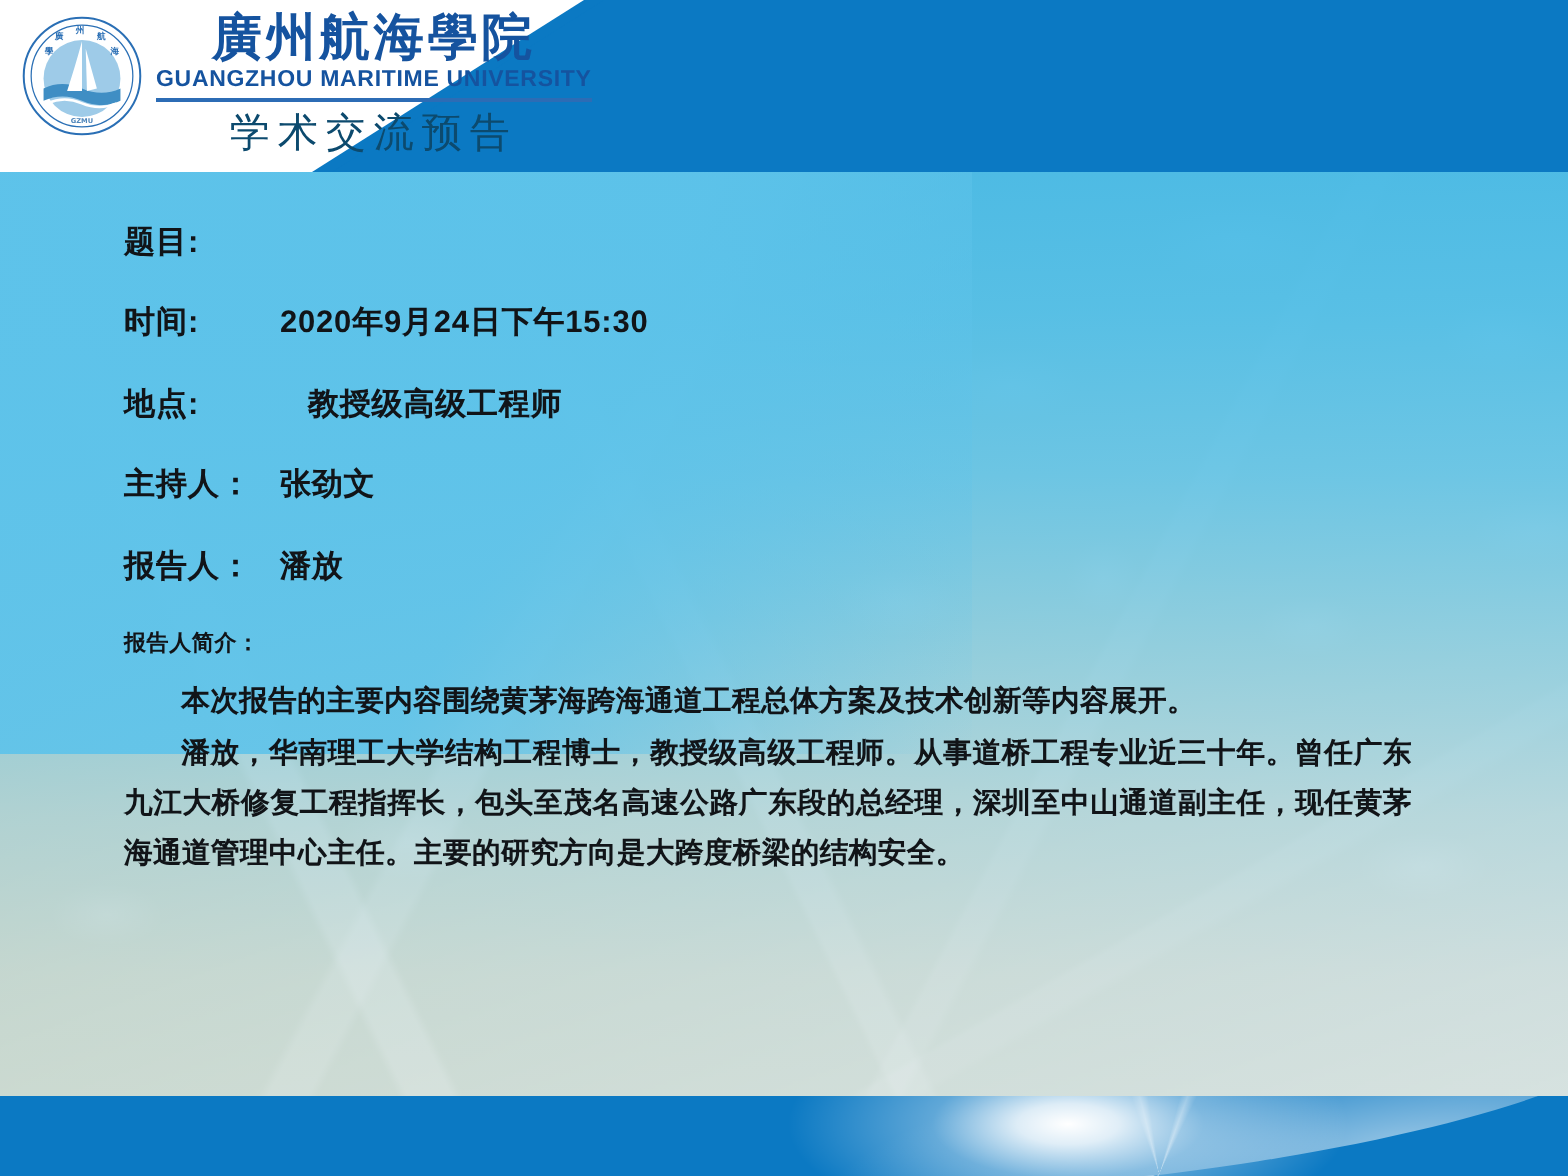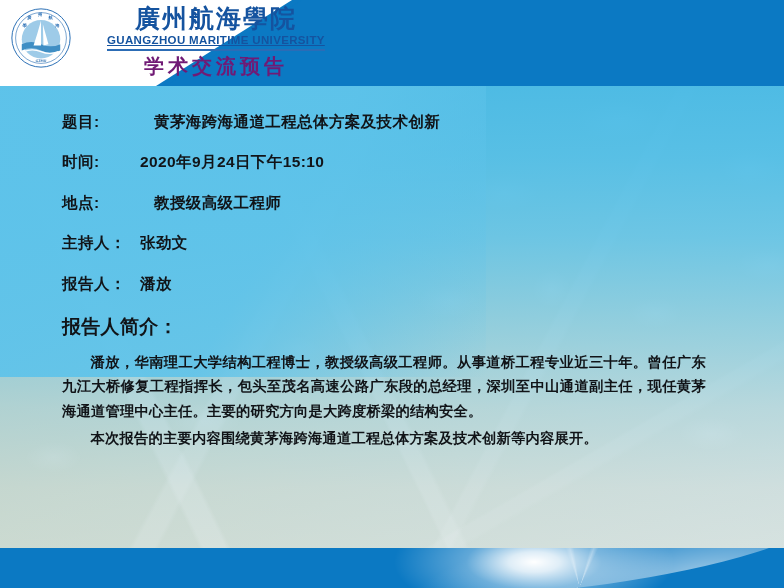--- a/index.html
+++ b/index.html
@@ -91,21 +91,20 @@
     clip-path: polygon(292px 0, 302px 0, 166px 86px, 156px 86px);
     background: #0b79c3;
   }
 
   .brand {
     position: absolute;
     left: 10px; top: 5px;
     display: flex;
     align-items: flex-start;
     z-index: 6;
-    gap: 29px;
   }
   .logo { width: 62px; height: 62px; flex: 0 0 62px; margin-top: 2px; }
   .brand-text {
     margin-left: 6px;
     display: flex;
     flex-direction: column;
     align-items: center;
   }
   .cn-name {
     font-family: "DejaVu Serif", "Liberation Serif", serif;
@@ -116,33 +115,32 @@
     line-height: 1.12;
     white-space: nowrap;
   }
   .en-name {
     font-size: 11.5px;
     font-weight: 700;
     color: #15539f;
     letter-spacing: .35px;
     white-space: nowrap;
     margin-top: 1px;
-    text-decoration: underline;
   }
   .rule {
     width: 100%;
     height: 2px;
     background: #2c6cb5;
     margin: 3px 0 2px 0;
   }
   .sub-title {
     font-family: "DejaVu Serif", "Liberation Serif", serif;
     font-size: 20px;
-    font-weight: 700;
-    color: #701a75;
+    font-weight: 400;
+    color: #0c4a6e;
     letter-spacing: 4px;
     white-space: nowrap;
     text-align: right;
   }
 
   
   .content {
     position: absolute;
     left: 0; top: 86px;
     width: 100%;
@@ -165,21 +163,21 @@
     white-space: nowrap;
     letter-spacing: .5px;
   }
   .info-value {
     white-space: nowrap;
     letter-spacing: .4px;
   }
   .info-value.indent { padding-left: 14px; }
 
   .bio-head {
-    font-size: 19px;
+    font-size: 11px;
     margin-top: 8px;
     margin-bottom: 10px;
     letter-spacing: .3px;
   }
   .bio-para {
     font-size: 14.3px;
     line-height: 1.72;
     text-align: justify;
     text-indent: 2em;
     margin: 0 0 2px 0;
@@ -266,46 +264,45 @@
       <div class="en-name">GUANGZHOU MARITIME UNIVERSITY</div>
       <div class="rule"></div>
       <div class="sub-title">学术交流预告</div>
     </div>
   </div>
 
   <div class="content">
 
     <div class="info-row">
       <div class="info-label">题目:</div>
-      <div class="info-value indent">黄茅海跨海通道工程总体方案及技术创新</div>
     </div>
 
     <div class="info-row">
       <div class="info-label">时间:</div>
-      <div class="info-value">2020年9月24日下午15:10</div>
+      <div class="info-value">2020年9月24日下午15:30</div>
     </div>
 
     <div class="info-row">
       <div class="info-label">地点:</div>
       <div class="info-value indent">教授级高级工程师</div>
     </div>
 
     <div class="info-row">
       <div class="info-label">主持人：</div>
       <div class="info-value">张劲文</div>
     </div>
 
     <div class="info-row">
       <div class="info-label">报告人：</div>
       <div class="info-value">潘放</div>
     </div>
 
     <div class="bio-head">报告人简介：</div>
+    <p class="bio-para">本次报告的主要内容围绕黄茅海跨海通道工程总体方案及技术创新等内容展开。</p>
     <p class="bio-para">潘放，华南理工大学结构工程博士，教授级高级工程师。从事道桥工程专业近三十年。曾任广东九江大桥修复工程指挥长，包头至茂名高速公路广东段的总经理，深圳至中山通道副主任，现任黄茅海通道管理中心主任。主要的研究方向是大跨度桥梁的结构安全。</p>
-    <p class="bio-para">本次报告的主要内容围绕黄茅海跨海通道工程总体方案及技术创新等内容展开。</p>
   </div>
 
   <div class="footer">
     <div class="sweep"></div>
     <div class="rays"></div>
     <div class="burst"></div>
   </div>
 
 </div>
 

